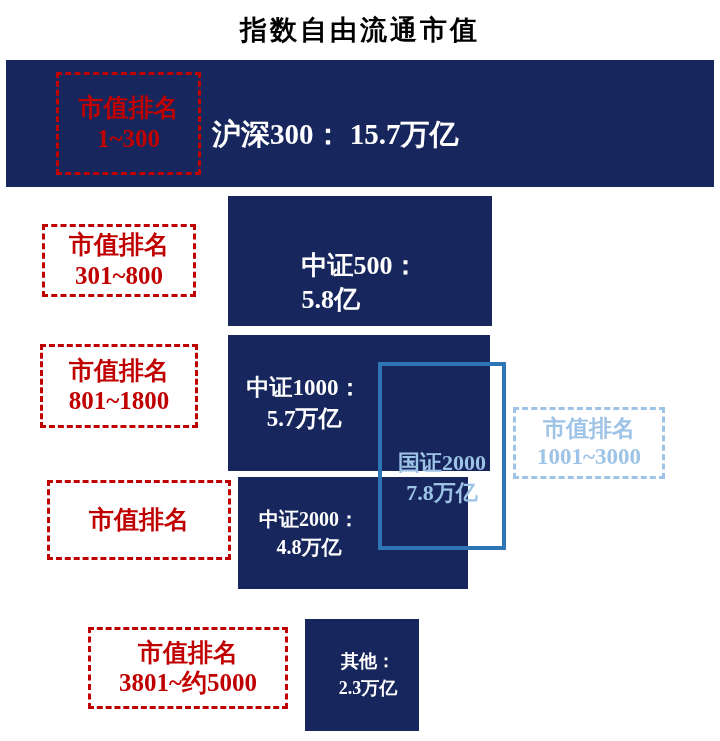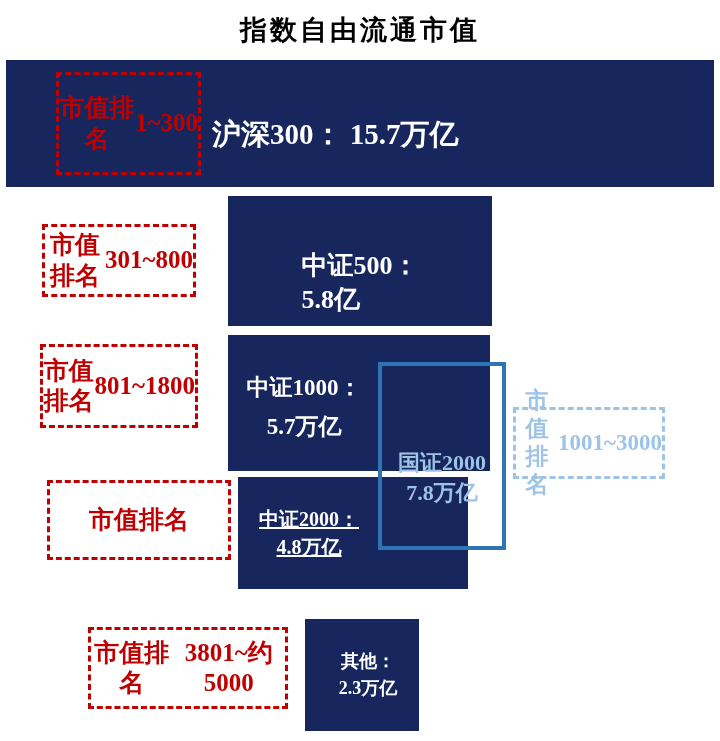--- a/index.html
+++ b/index.html
@@ -20,24 +20,23 @@
     width: 100%;
     text-align: center;
     font-size: 27px;
     letter-spacing: 3px;
     color: #000000;
   }
   .navy { position: absolute; background: #17265C; }
   .rank {
     position: absolute;
     display: flex;
-    flex-direction: row;
+    flex-direction: column;
     align-items: center;
     justify-content: center;
-    text-align: center;
     line-height: 1.22;
     font-family: Liberation Serif, serif;
   }
   .rank span { display: block; }
   .red-rank  { border: 3px dashed #C00000; color: #C00000; }
   .blue-rank { border: 3px dashed #9DC3E6; color: #9DC3E6; }
 
   
   .bar1 { left: 6px; top: 60px; width: 708px; height: 127px; }
   .rank1 { left: 56px; top: 72px; width: 145px; height: 103px; font-size: 25px; }
@@ -58,31 +57,31 @@
   .bar2-text .block span { display: block; }
   .rank2 { left: 42px; top: 224px; width: 154px; height: 73px; font-size: 25px; }
 
   
   .bar3 { left: 228px; top: 335px; width: 262px; height: 136px; }
   .bar3-text {
     position: absolute; left: 228px; top: 335px; width: 152px; height: 136px;
     display: flex; flex-direction: column; align-items: center; justify-content: center;
     text-align: center; color: #ffffff; font-size: 23px; line-height: 1.35;
   }
-  .bar3-text span { display: block; margin-top: 8px; }
+  .bar3-text span { display: block; }
   .rank3 { left: 40px; top: 344px; width: 158px; height: 84px; font-size: 25px; }
 
   
   .bar4 { left: 238px; top: 477px; width: 230px; height: 112px; }
   .bar4-text {
     position: absolute; left: 238px; top: 477px; width: 142px; height: 112px;
     display: flex; flex-direction: column; align-items: center; justify-content: center;
     text-align: center; color: #ffffff; font-size: 20px; line-height: 1.4;
   }
-  .bar4-text span { display: block; text-decoration: underline; }
+  .bar4-text span { display: block; }
   .rank4 { left: 47px; top: 480px; width: 184px; height: 80px; font-size: 25px; }
 
   
   .bar5 { left: 305px; top: 619px; width: 114px; height: 112px; }
   .bar5-text {
     position: absolute; left: 305px; top: 619px; width: 126px; height: 112px;
     display: flex; flex-direction: column; align-items: center; justify-content: center;
     text-align: left; color: #ffffff; font-size: 18px; line-height: 1.5;
   }
   .bar5-text span { display: block; }

